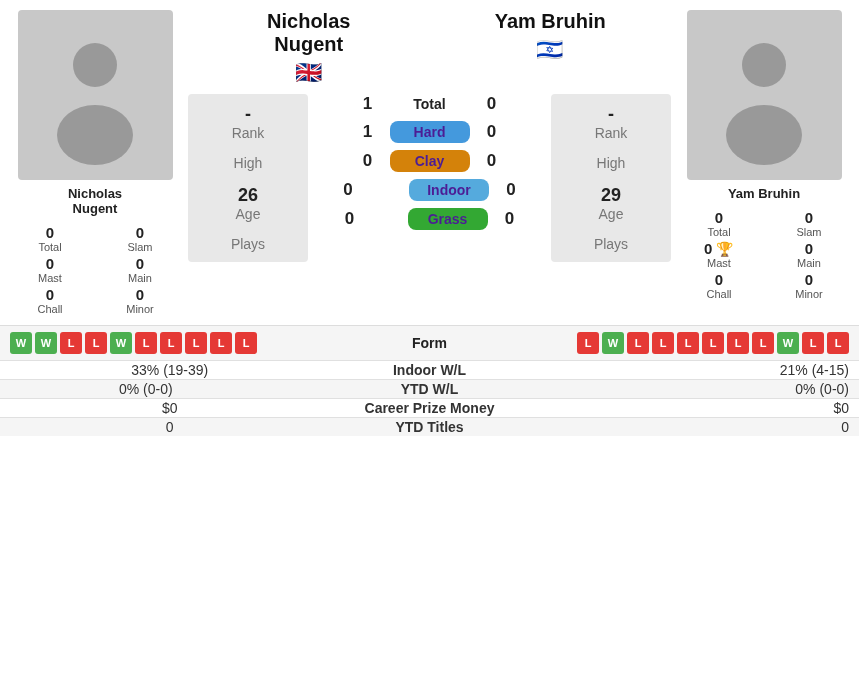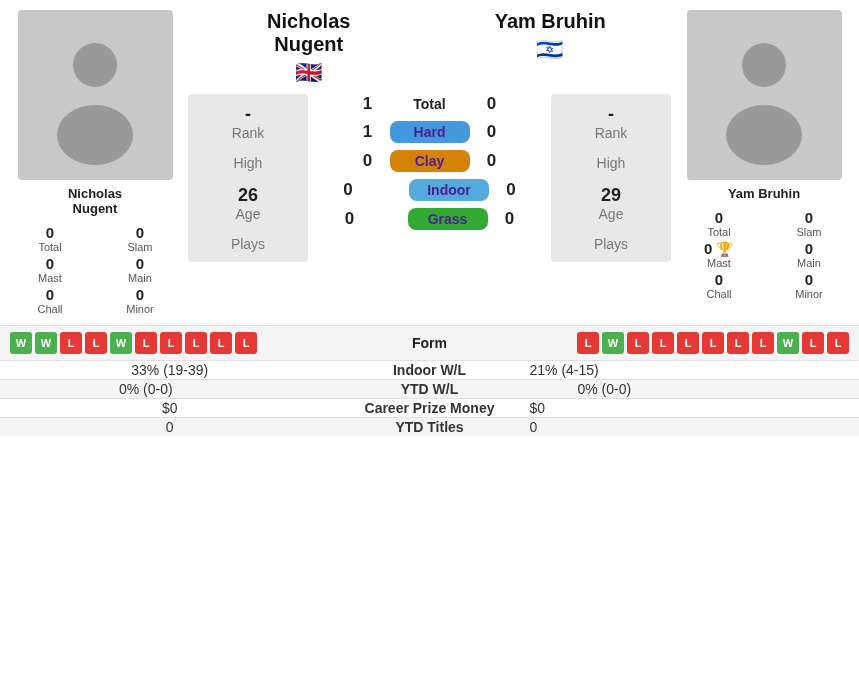--- a/index.html
+++ b/index.html
@@ -257,21 +257,21 @@
     }
     .stats-row-center {
       width: 200px;
       text-align: center;
       font-size: 14px;
       font-weight: bold;
       color: #333;
     }
     .stats-row-right {
       flex: 1;
-      text-align: left;
+      text-align: right;
       font-size: 14px;
       color: #333;
     }
     .stats-row:nth-child(even) {
       background: #fafafa;
     }
     
     .avatar-svg {
       width: 155px;
       height: 170px;

